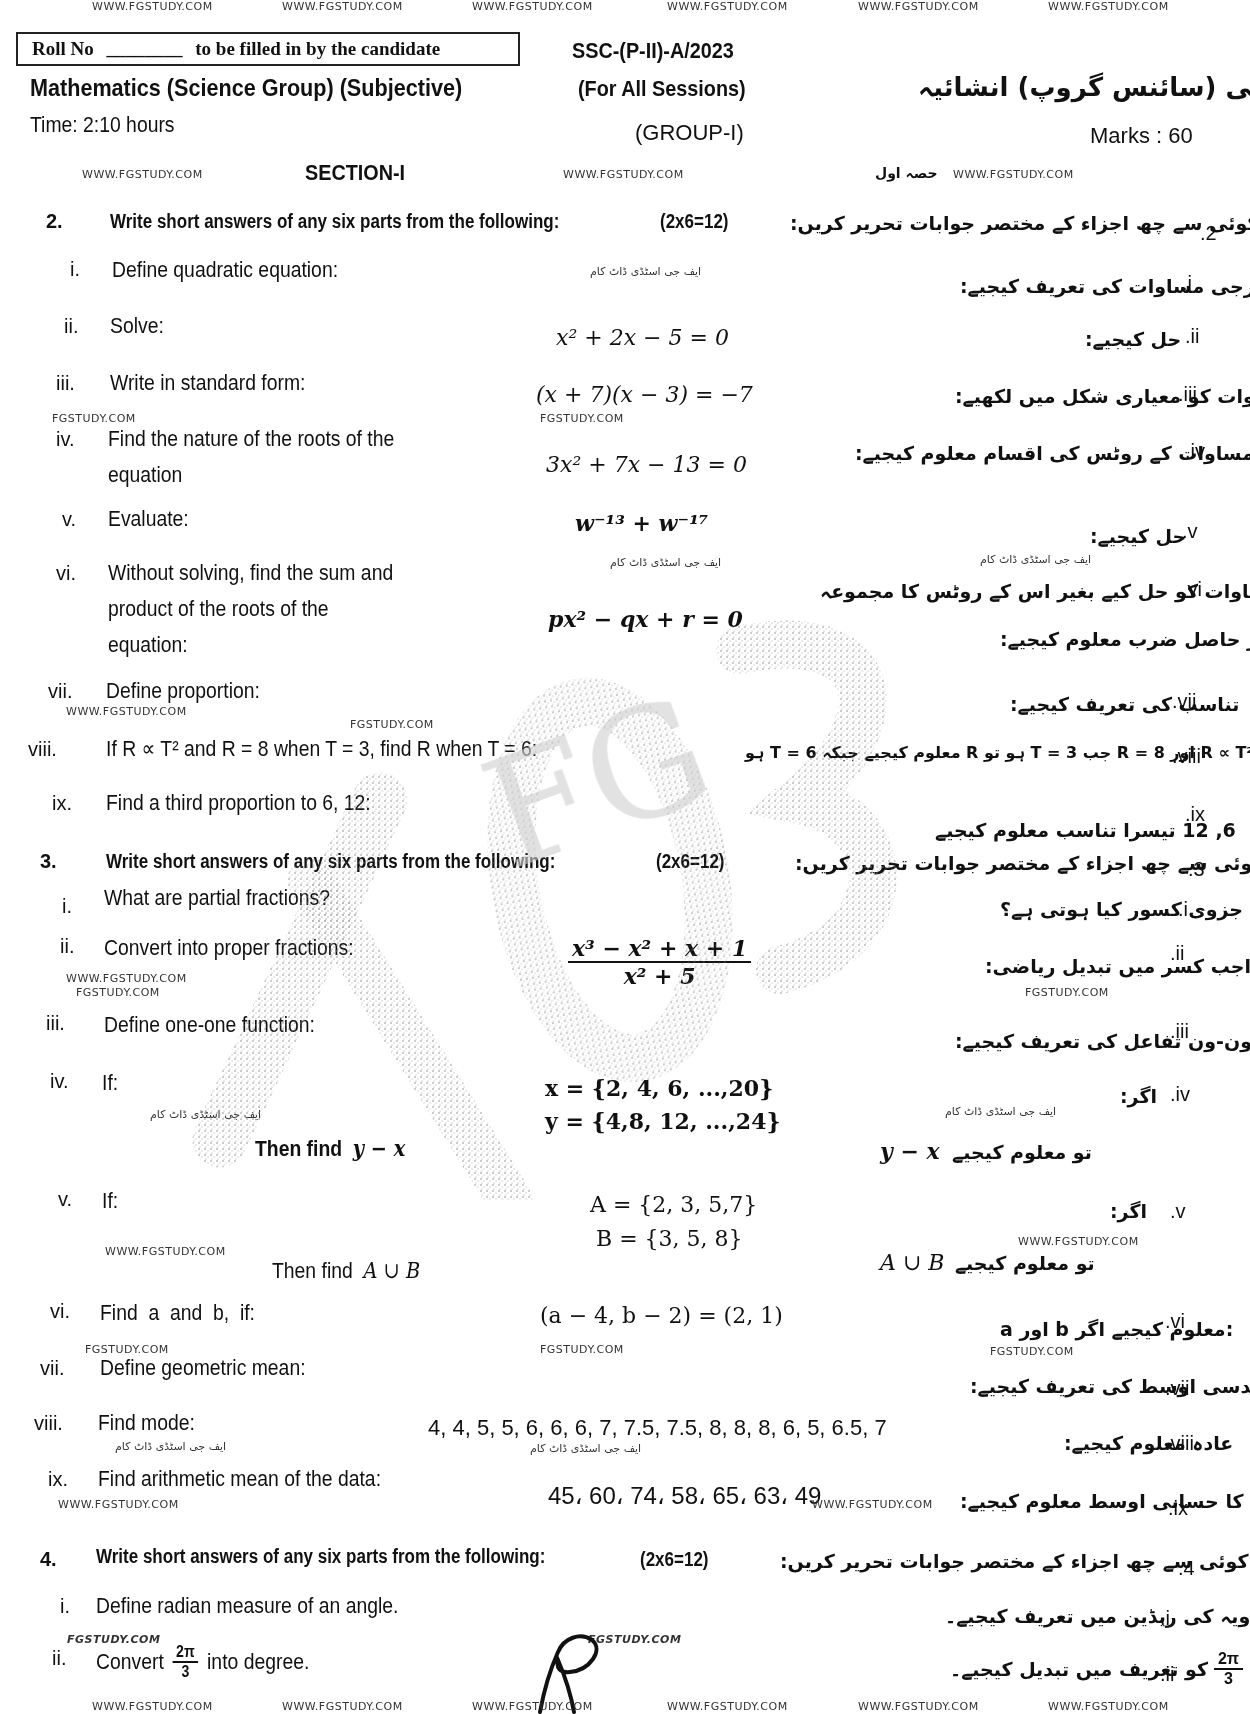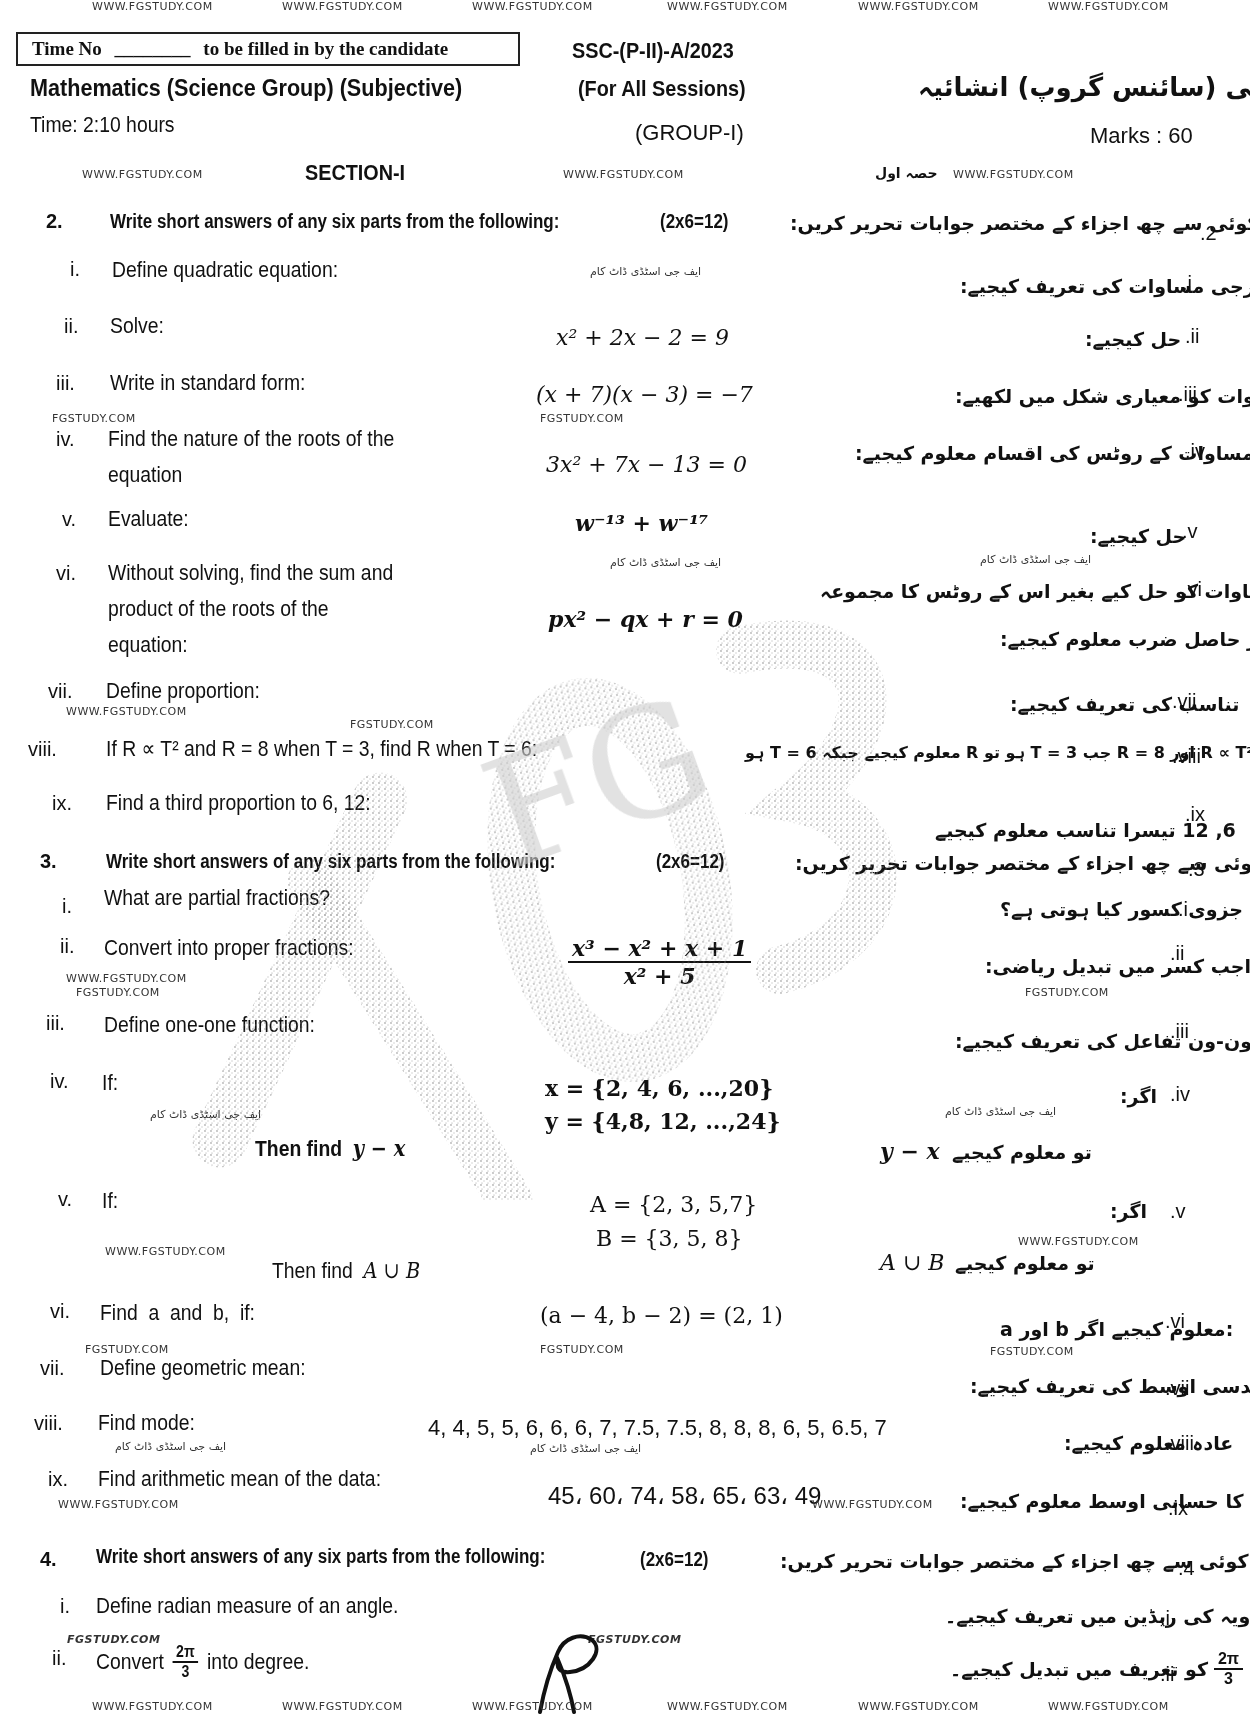--- a/index.html
+++ b/index.html
@@ -36,21 +36,21 @@
 
 <div class="abs wm" style="left:92px;top:0px;">WWW.FGSTUDY.COM</div>
 <div class="abs wm" style="left:282px;top:0px;">WWW.FGSTUDY.COM</div>
 <div class="abs wm" style="left:472px;top:0px;">WWW.FGSTUDY.COM</div>
 <div class="abs wm" style="left:667px;top:0px;">WWW.FGSTUDY.COM</div>
 <div class="abs wm" style="left:858px;top:0px;">WWW.FGSTUDY.COM</div>
 <div class="abs wm" style="left:1048px;top:0px;">WWW.FGSTUDY.COM</div>
 
 <div class="rollbox">
   <span class="rolltext">
-    <span>Time No</span>
+    <span>Roll No</span>
     <span style="margin:0 8px;">________</span>
     <span>to be filled in by the candidate</span>
   </span>
 </div>
 <div class="abs hdr-bold" style="left:572px;top:38px;">SSC-(P-II)-A/2023</div>
 <div class="abs hdr-bold" style="left:30px;top:74px;font-size:24px;">Mathematics (Science Group) (Subjective)</div>
 <div class="abs hdr-bold" style="left:578px;top:76px;">(For All Sessions)</div>
 <div class="abs urdu" style="left:918px;top:72px;font-size:26px;">ریاضی (سائنس گروپ) انشائیہ</div>
 <div class="abs" style="left:30px;top:112px;font-size:22px;transform:scaleX(0.88);transform-origin:left center;">Time: 2:10 hours</div>
 <div class="abs" style="left:635px;top:120px;font-size:22px;">(GROUP-I)</div>
@@ -70,21 +70,21 @@
   <div class="abs rn-right" style="left:1200px;top:222px;">.2</div>
 
   <div class="abs roman" style="left:70px;top:258px;">i.</div>
   <div class="abs qtext" style="left:112px;top:257px;">Define quadratic equation:</div>
   <div class="abs urdu-small" style="left:590px;top:265px;">ایف جی اسٹڈی ڈاٹ کام</div>
   <div class="abs urdu" style="left:960px;top:275px;">دو درجی مساوات کی تعریف کیجیے:</div>
   <div class="abs rn-right" style="left:1182px;top:272px;">.i</div>
 
   <div class="abs roman" style="left:64px;top:315px;">ii.</div>
   <div class="abs qtext" style="left:110px;top:313px;">Solve:</div>
-  <div class="abs math" style="left:556px;top:325px;font-style:italic;">x² + 2x − 2 = 9</div>
+  <div class="abs math" style="left:556px;top:325px;font-style:italic;">x² + 2x − 5 = 0</div>
   <div class="abs urdu" style="left:1085px;top:328px;">حل کیجیے:</div>
   <div class="abs rn-right" style="left:1185px;top:325px;">.ii</div>
 
   <div class="abs roman" style="left:56px;top:372px;">iii.</div>
   <div class="abs qtext" style="left:110px;top:370px;">Write in standard form:</div>
   <div class="abs math" style="left:536px;top:382px;font-style:italic;">(x + 7)(x − 3) = −7</div>
   <div class="abs urdu" style="left:955px;top:385px;">مساوات کو معیاری شکل میں لکھیے:</div>
   <div class="abs rn-right" style="left:1178px;top:383px;">.iii</div>
   <div class="abs wm" style="left:52px;top:412px;">FGSTUDY.COM</div>
   <div class="abs wm" style="left:540px;top:412px;">FGSTUDY.COM</div>

